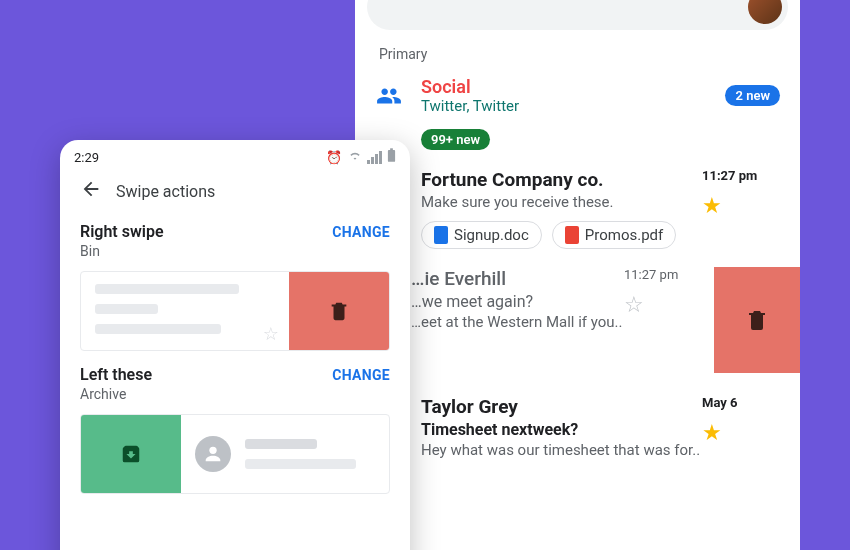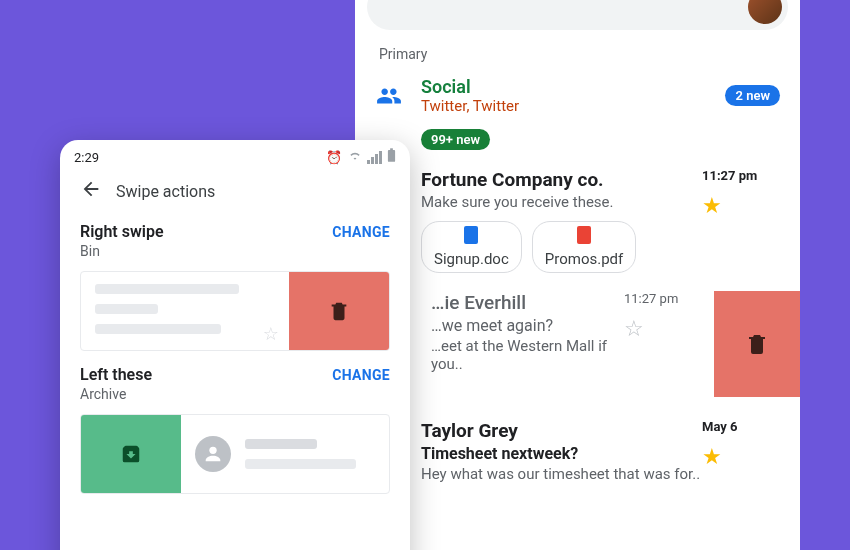--- a/index.html
+++ b/index.html
@@ -20,22 +20,22 @@
     height: 46px; border-radius: 24px; background: #f1f3f4;
     margin: 0 12px 16px 12px;
     display:flex; align-items:center; justify-content:flex-end; padding-right:6px;
   }
   .avatar-sm { width:34px; height:34px; border-radius:50%; background:linear-gradient(135deg,#a0522d,#5c3317); }
   .primary-label { color:#5f6368; font-size:14px; margin: 0 0 14px 4px; }
 
   .cat-row { display:flex; align-items:center; gap:18px; margin-bottom:14px; }
   .cat-icon { width:28px; flex:0 0 28px; display:flex; justify-content:center; }
   .cat-body { flex:1; }
-  .cat-title { font-size:18px; font-weight:600; color:#15803d; }
-  .cat-sub { font-size:15px; color:#c2410c; }
+  .cat-title { font-size:18px; font-weight:600; color:#ef4444; }
+  .cat-sub { font-size:15px; color:#0f766e; }
   .badge { color:#fff; font-size:13px; font-weight:600; padding:3px 10px; border-radius:12px; }
   .badge-blue { background:#1a73e8; }
   .badge-green { background:#188038; }
 
   .promotions-row { display:flex; align-items:center; justify-content:space-between; margin:2px 0 18px 46px; }
   .promotions-title { font-size:20px; font-weight:700; color:#202124; }
 
   .email { display:flex; margin:0 0 18px 46px; position:relative; }
   .email-body { flex:1; min-width:0; }
   .email-sender { font-size:19px; font-weight:700; color:#202124; }
@@ -43,21 +43,21 @@
   .email-subject { font-size:16px; font-weight:700; color:#202124; margin-top:2px; }
   .email-subject.read { font-weight:400; color:#5f6368; }
   .email-preview { font-size:15px; color:#5f6368; margin-top:2px; }
   .email-meta { width:78px; flex:0 0 78px; }
   .email-time { font-size:13px; font-weight:700; color:#202124; }
   .email-time.read { font-weight:400; color:#5f6368; }
   .star { font-size:22px; margin-top:10px; display:inline-block; }
   .star.filled { color:#fbbc04; }
   .star.outline { color:#bdc1c6; }
   .attachments { display:flex; gap:10px; margin-top:10px; }
-  .chip { display:flex; align-items:center; gap:6px; border:1px solid #dadce0; border-radius:18px; padding:4px 12px; font-size:15px; color:#3c4043;flex-direction:column; }
+  .chip { display:flex; align-items:center; gap:6px; border:1px solid #dadce0; border-radius:18px; padding:4px 12px; font-size:15px; color:#3c4043; }
   .chip .file-ic { width:14px; height:18px; border-radius:2px; }
   .file-blue { background:#1a73e8; }
   .file-red { background:#ea4335; }
 
   .swiped-wrap { position:relative; margin:0 0 18px 0; height:110px; }
   .swiped-red { position:absolute; right:0; top:0; width:86px; height:106px; background:#e57368; display:flex; align-items:center; justify-content:center; }
   .swiped-email { position:absolute; left:0; right:86px; top:0; padding:0 12px 0 56px; }
 
   
   .settings {
@@ -141,21 +141,21 @@
       </div>
       <div class="email-meta">
         <div class="email-time">11:27 pm</div>
         <span class="star filled">★</span>
       </div>
     </div>
   </div>
 
   <div class="swiped-wrap">
     <div class="swiped-email">
-      <div class="email" style="margin:0;padding-left:20px;">
+      <div class="email" style="margin:0;">
         <div class="email-body">
           <div class="email-sender read">…ie Everhill</div>
           <div class="email-subject read">…we meet again?</div>
           <div class="email-preview">…eet at the Western Mall if you..</div>
         </div>
         <div class="email-meta">
           <div class="email-time read">11:27 pm</div>
           <span class="star outline">☆</span>
         </div>
       </div>

